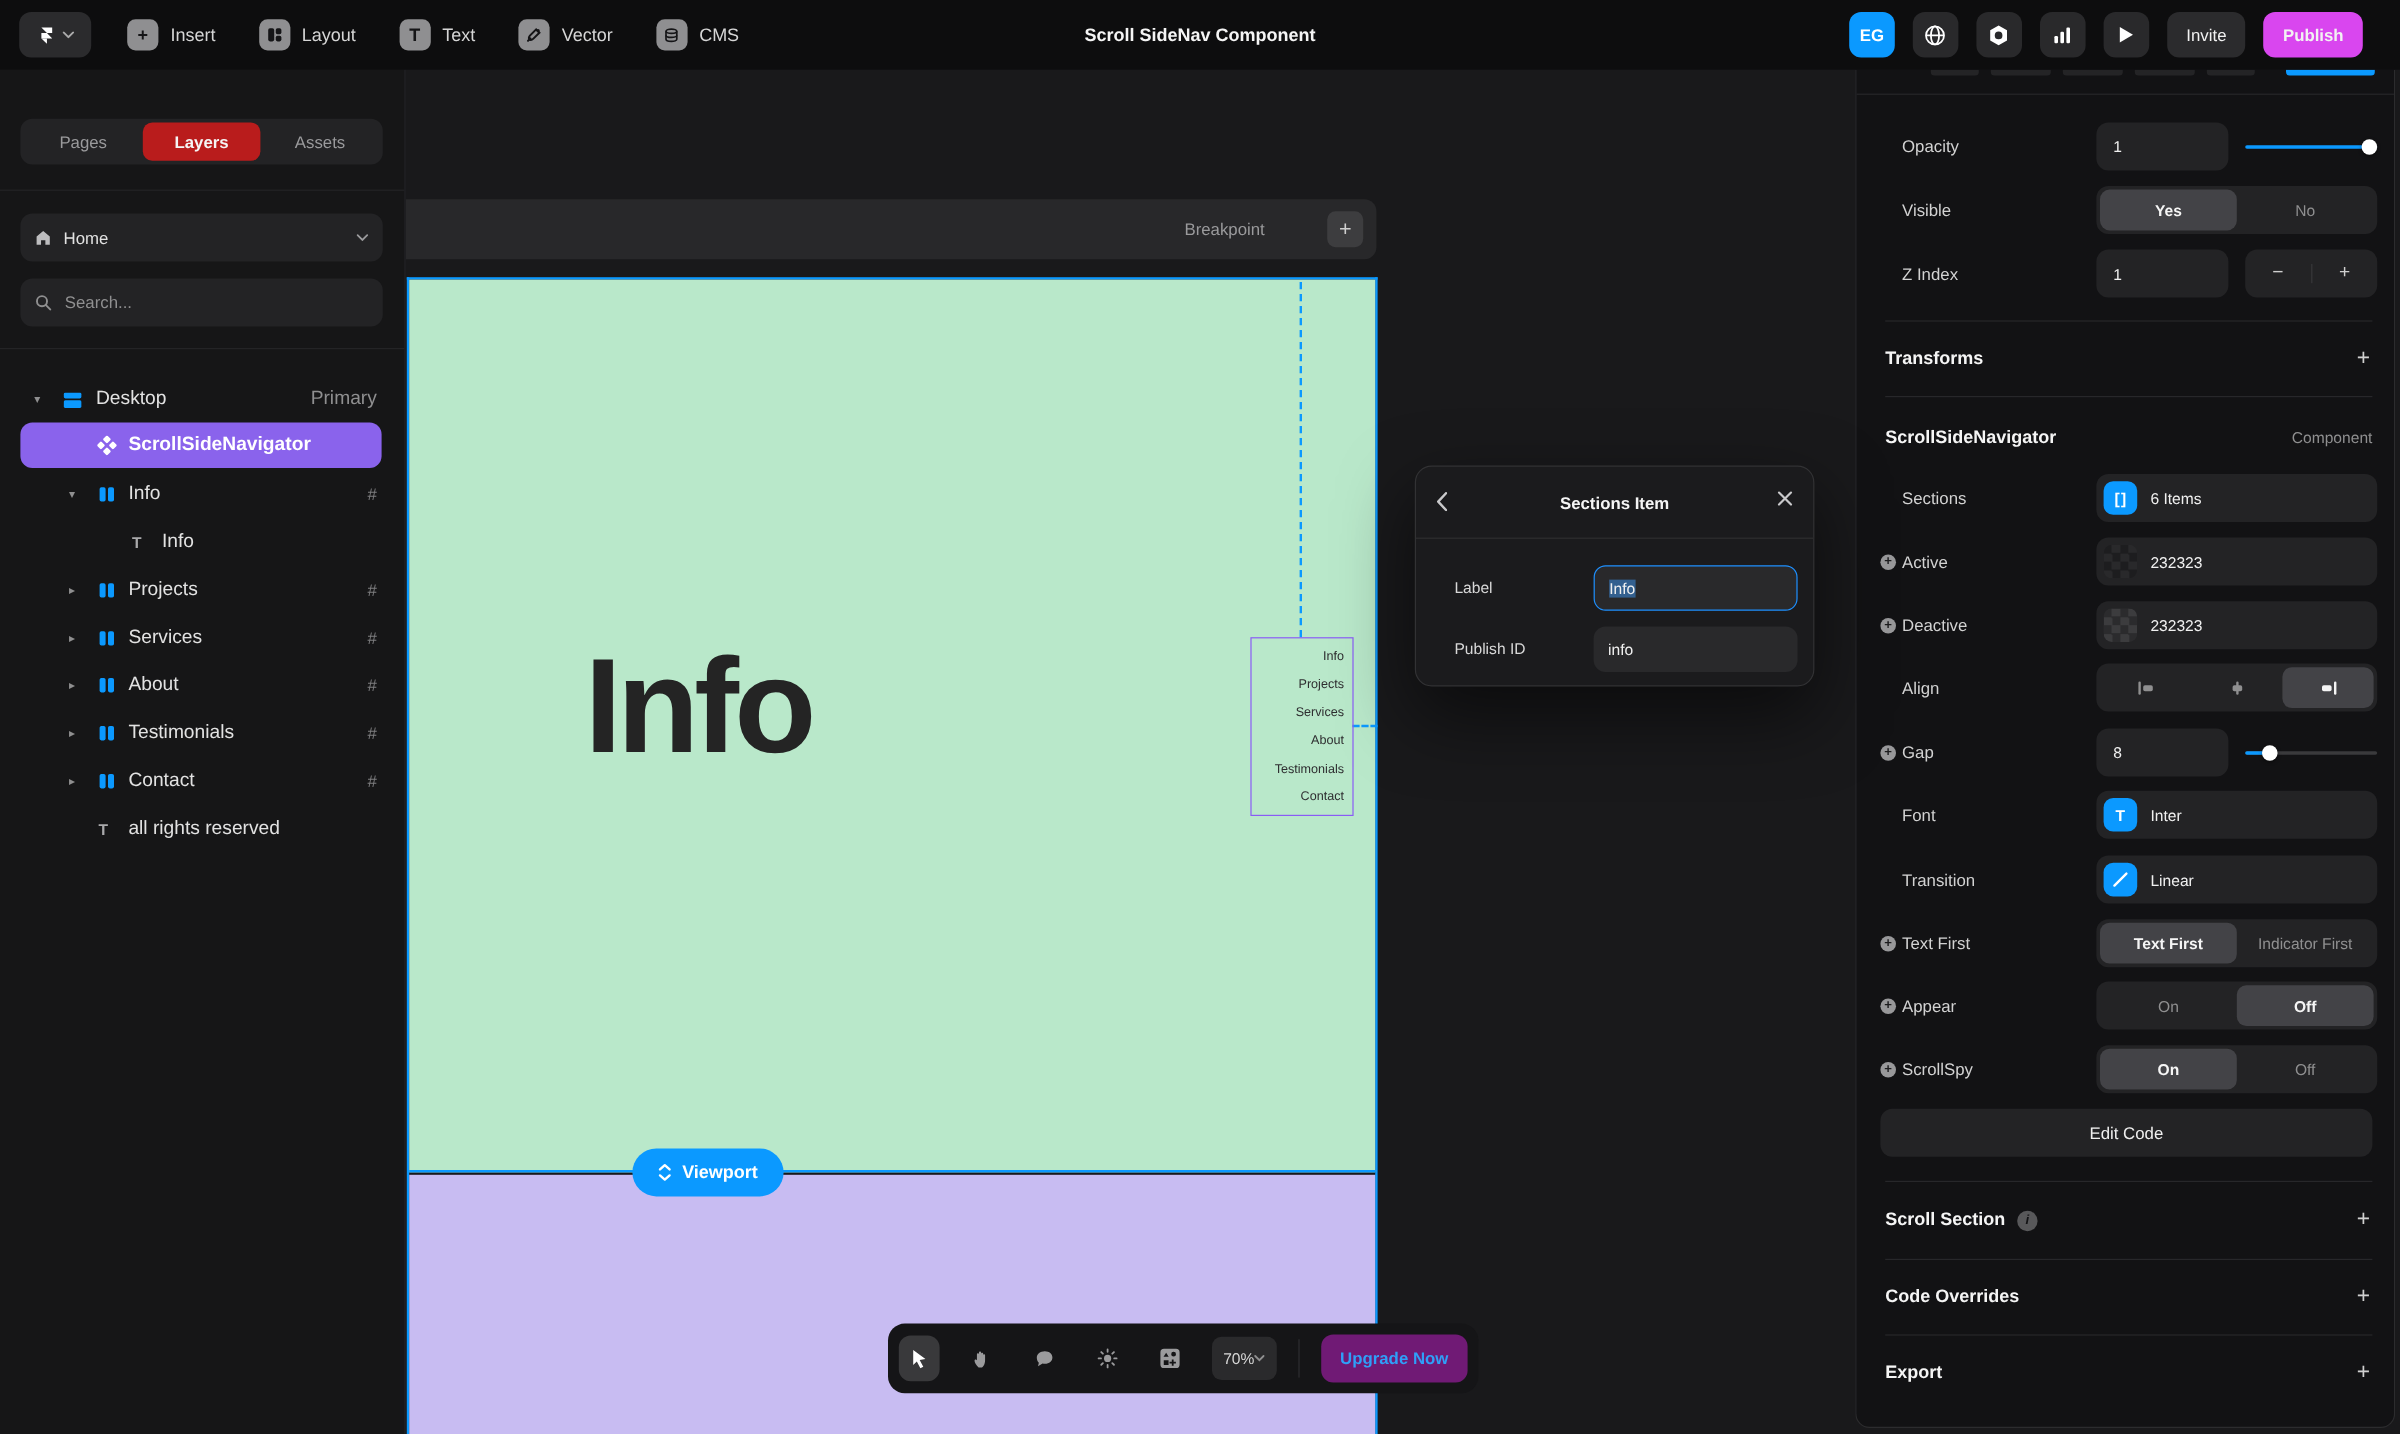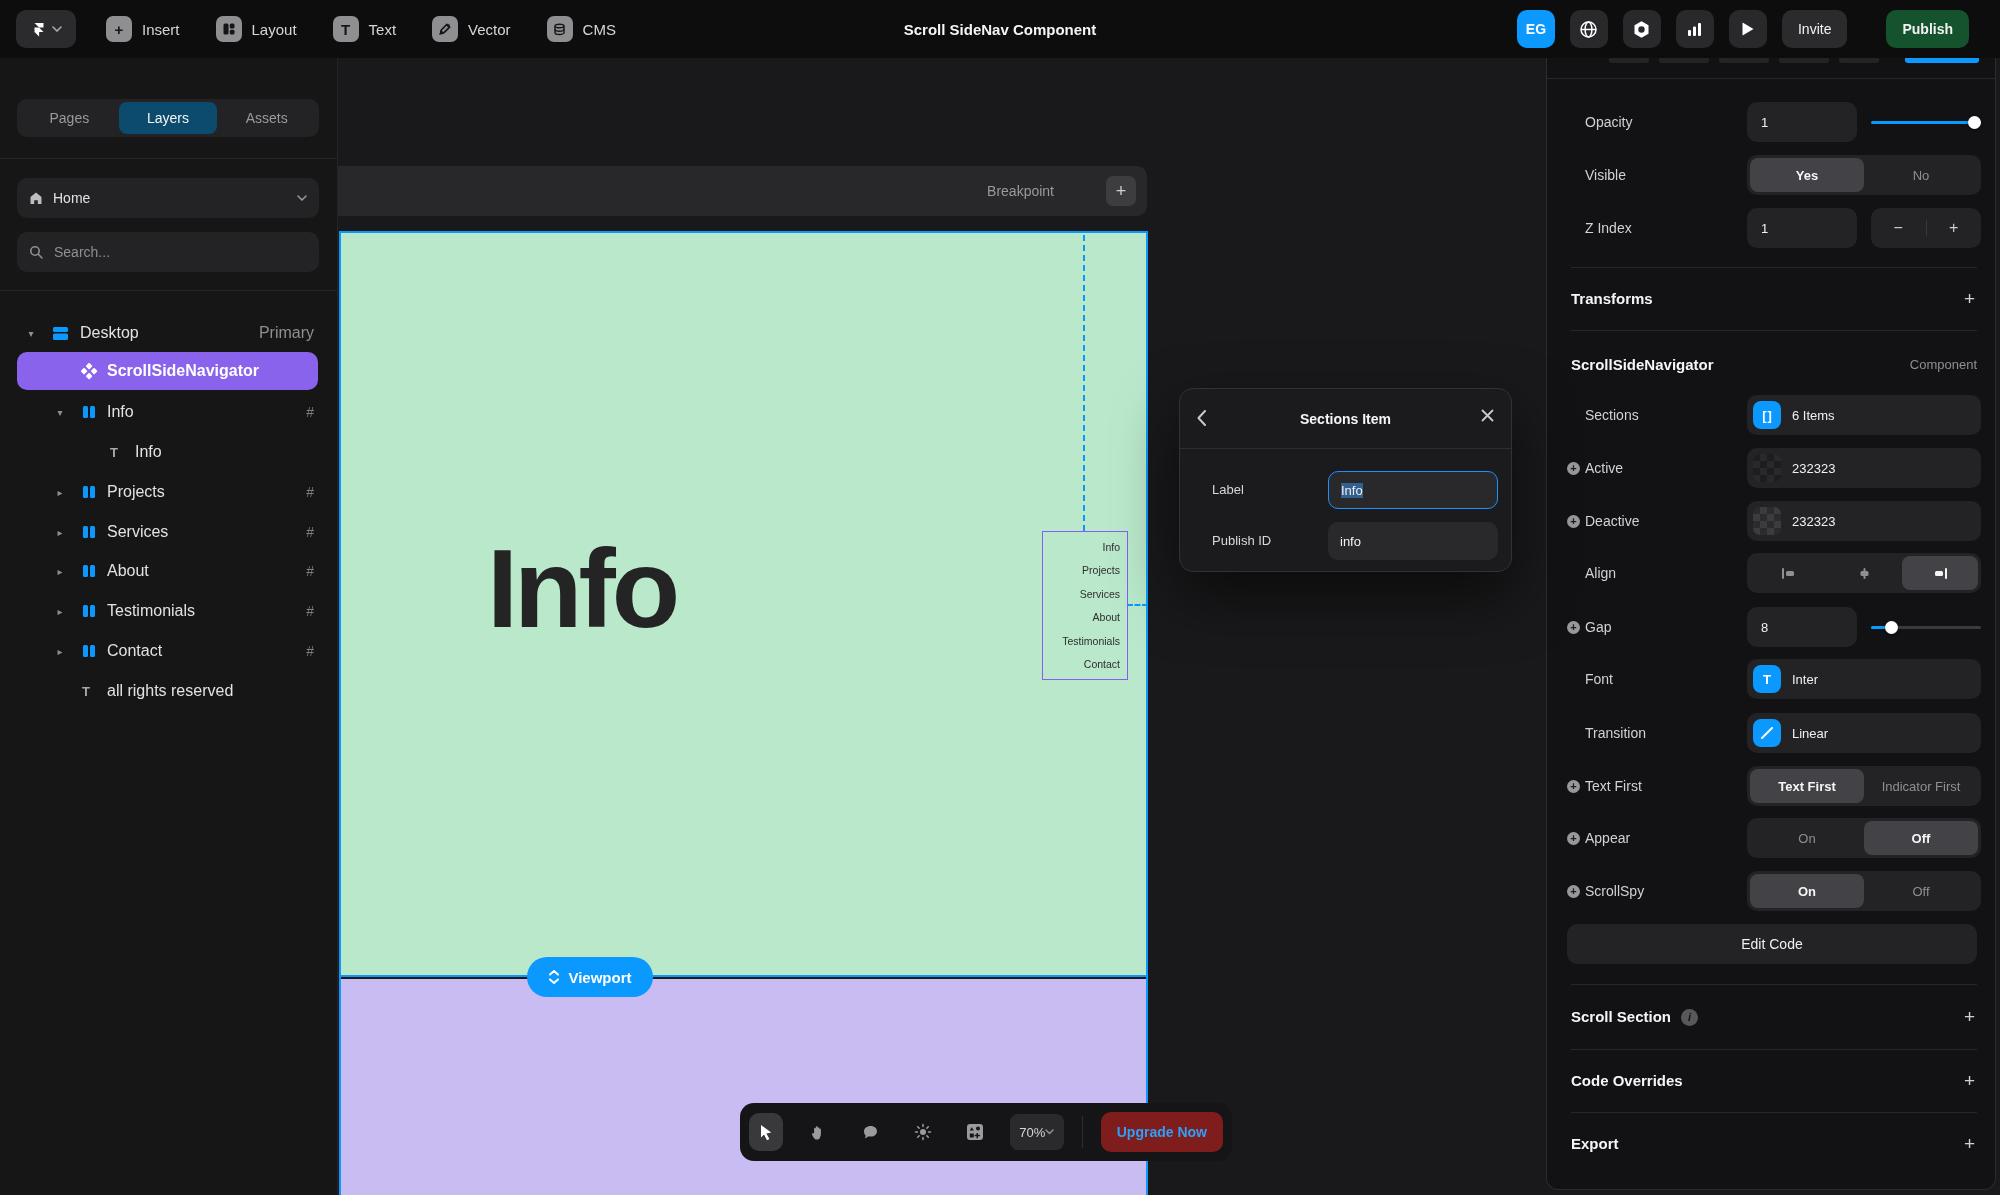--- a/index.html
+++ b/index.html
@@ -13,27 +13,27 @@
   .logo-btn{margin-left:16px;width:60px;height:38px;background:#2b2b2d;border-radius:10px;display:flex;align-items:center;justify-content:center;gap:6px;}
   .menu-group{display:flex;align-items:center;gap:36px;margin-left:30px;}
   .menu-item{display:flex;align-items:center;gap:10px;cursor:default;}
   .menu-tile{width:26px;height:26px;border-radius:7px;background:#8f8f91;display:flex;align-items:center;justify-content:center;color:#151517;font-weight:bold;font-size:15px;}
   .menu-label{font-size:15px;color:#d6d6d6;}
   .tb-title{position:absolute;left:0;right:0;text-align:center;font-size:15px;font-weight:bold;color:#f5f5f5;pointer-events:none;}
   .tb-right{position:absolute;right:31px;top:10px;display:flex;align-items:center;gap:15px;}
   .tb-tile{width:38px;height:38px;border-radius:10px;background:#29292b;display:flex;align-items:center;justify-content:center;color:#fff;}
   .tb-avatar{background:#0b99ff;font-size:14px;font-weight:bold;color:#fff;}
   .tb-btn{height:38px;border-radius:10px;background:#2b2b2d;color:#f2f2f2;font-size:14px;display:flex;align-items:center;padding:0 16px;}
-  .tb-btn.publish{background:#14532d;font-weight:bold;margin-left:24px;}
+  .tb-btn.publish{background:#d946ef;font-weight:bold;}
 
   
   #sidebar{position:absolute;left:0;top:58px;width:338px;bottom:0;background:#161617;border-right:1px solid #242426;z-index:40;}
   .side-tabs{position:absolute;left:17px;top:41px;width:302px;height:38px;background:#232325;border-radius:10px;display:flex;padding:3px;}
   .side-tab{flex:1;display:flex;align-items:center;justify-content:center;font-size:14px;color:#9a9a9c;border-radius:8px;}
-  .side-tab.on{background:#0c4a6e;color:#f5f5f5;font-weight:normal;}
+  .side-tab.on{background:#b91c1c;color:#f5f5f5;font-weight:bold;}
   .side-div{position:absolute;left:0;right:0;height:1px;background:#242426;}
   .home-select{position:absolute;left:17px;top:120px;width:302px;height:40px;background:#232325;border-radius:10px;display:flex;align-items:center;padding:0 12px;gap:10px;font-size:14px;color:#e2e2e2;}
   .home-select .chev{margin-left:auto;color:#9a9a9c;}
   .search-box{position:absolute;left:17px;top:174px;width:302px;height:40px;background:#232325;border-radius:10px;display:flex;align-items:center;padding:0 12px;gap:9px;}
   .search-box input{background:transparent;border:0;outline:none;color:#e6e6e6;font-size:14px;width:100%;font-family:inherit;}
   .search-box input::placeholder{color:#8f8f90;}
   .trow{position:absolute;left:0;width:338px;height:38px;display:flex;align-items:center;color:#e2e2e2;}
   .trow .caret{position:absolute;font-size:10px;color:#8f8f90;width:12px;text-align:center;}
   .trow .t-ico{position:absolute;}
   .trow .t-label{position:absolute;white-space:nowrap;}
@@ -55,21 +55,21 @@
   .mini-nav{position:absolute;left:701px;top:298px;width:86px;height:149px;border:1.5px solid #8a5cf5;display:flex;flex-direction:column;justify-content:space-around;align-items:flex-end;padding:3px 7px;}
   .mini-nav div{font-size:10.5px;color:#2e2e30;line-height:1;}
   .viewport-pill{position:absolute;left:527px;top:957px;width:126px;height:40px;background:#0b99ff;border-radius:20px;display:flex;align-items:center;justify-content:center;gap:8px;color:#fff;font-weight:bold;font-size:15px;z-index:6;}
 
   
   #btoolbar{position:absolute;left:740px;top:1103px;width:492px;height:58px;background:#151517;border-radius:14px;display:flex;align-items:center;padding:0 9px;gap:18px;z-index:20;}
   .bt-btn{width:38px;height:38px;border-radius:10px;display:flex;align-items:center;justify-content:center;color:#9b9b9d;}
   .bt-btn.on{background:#39393b;color:#fff;}
   .zoom-select{width:60px;height:36px;border-radius:8px;background:#2a2a2c;display:flex;align-items:center;justify-content:center;gap:0;color:#d6d6d6;font-size:13px;}
   .bt-div{width:1px;height:32px;background:#2e2e30;}
-  .upgrade-btn{height:40px;border-radius:10px;background:#7f1d1d;color:#2f9ff8;font-size:14px;font-weight:bold;display:flex;align-items:center;padding:0 16px;white-space:nowrap;}
+  .upgrade-btn{height:40px;border-radius:10px;background:#701a75;color:#2f9ff8;font-size:14px;font-weight:bold;display:flex;align-items:center;padding:0 16px;white-space:nowrap;}
 
   
   #sections-panel{position:absolute;left:1179px;top:388px;width:333px;height:184px;background:#1b1b1d;border:1px solid #323234;border-radius:14px;box-shadow:0 24px 60px rgba(0,0,0,.55);z-index:30;}
   #sections-panel .sp-head{position:absolute;left:0;top:0;right:0;height:59px;display:flex;align-items:center;justify-content:center;font-size:14px;font-weight:bold;color:#f5f5f5;}
   #sections-panel .sp-back{position:absolute;left:17px;top:21px;color:#c9c9cb;}
   #sections-panel .sp-close{position:absolute;right:17px;top:20px;color:#c9c9cb;font-size:14px;}
   #sections-panel .sp-div{position:absolute;left:0;right:0;top:59px;height:1px;background:#2e2e30;}
   .sp-row{position:absolute;left:0;width:100%;height:40px;}
   .sp-lbl{position:absolute;left:32px;line-height:40px;font-size:13px;color:#d8d8d8;}
   .sp-input{position:absolute;left:148px;width:170px;height:38px;top:1px;background:#29292b;border-radius:10px;display:flex;align-items:center;padding:0 12px;font-size:13px;color:#f0f0f0;}

